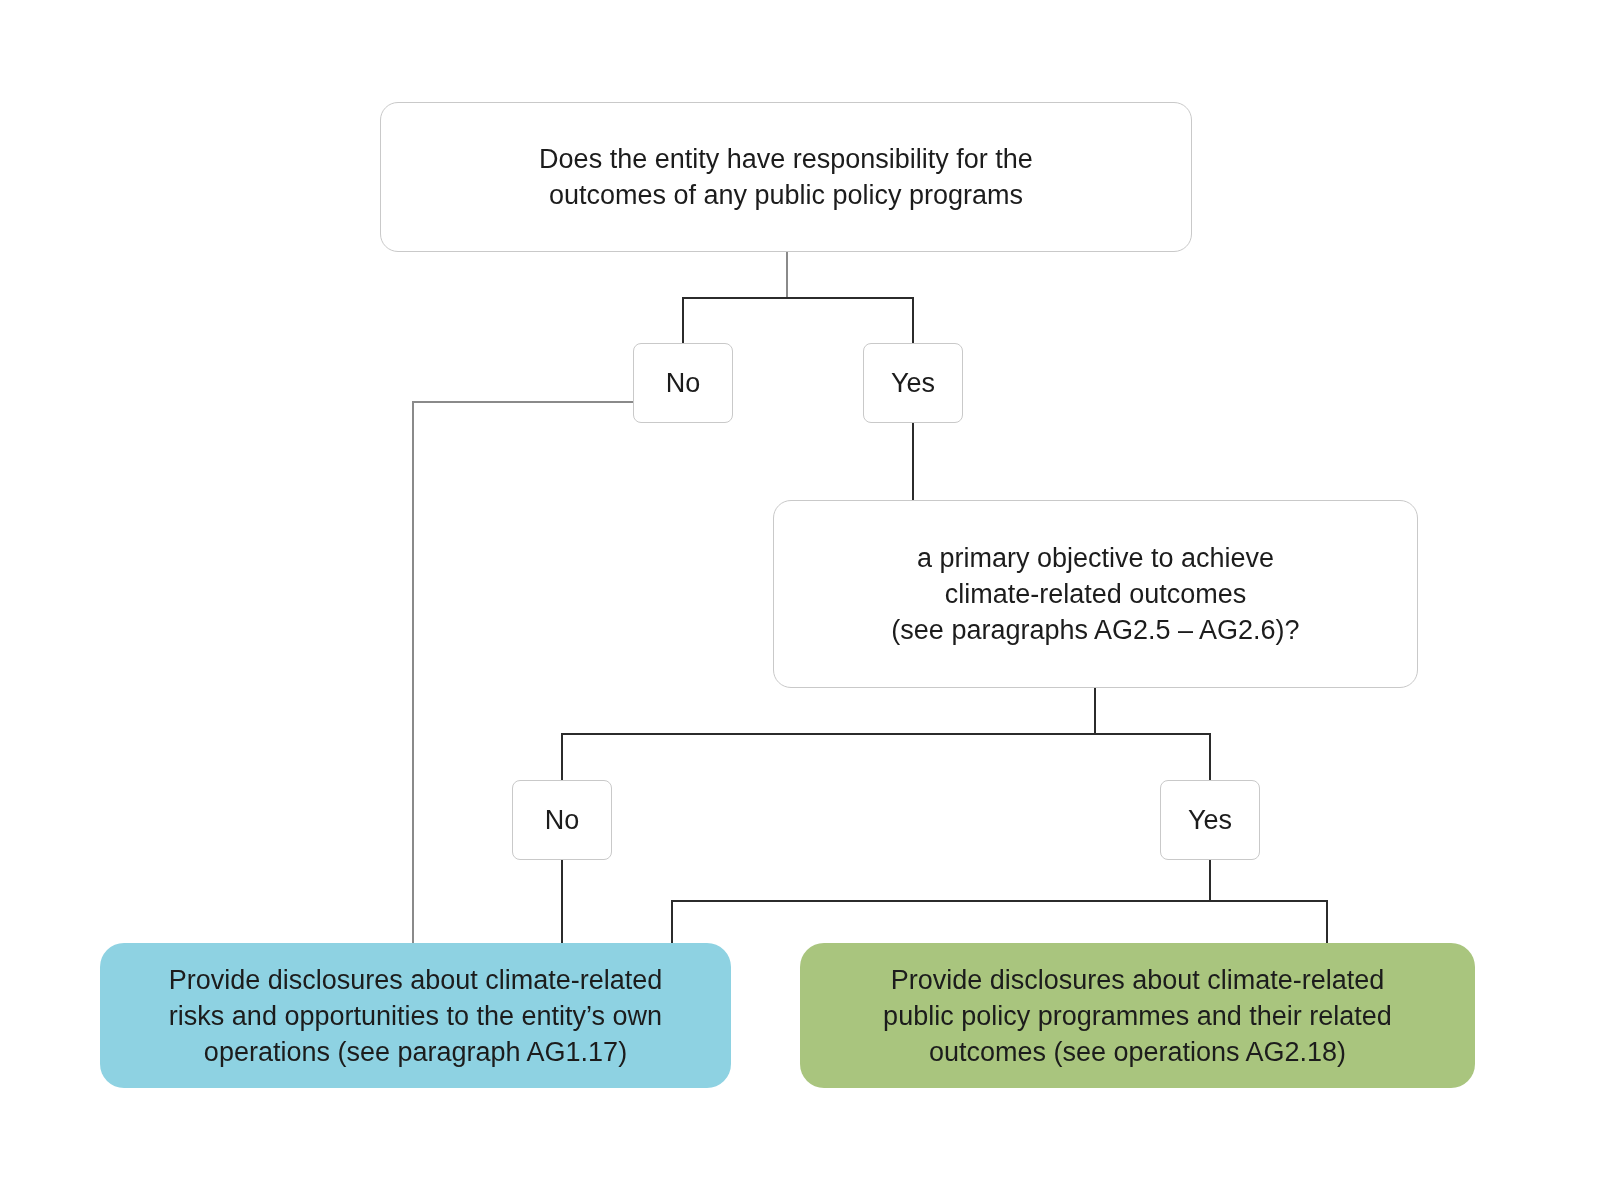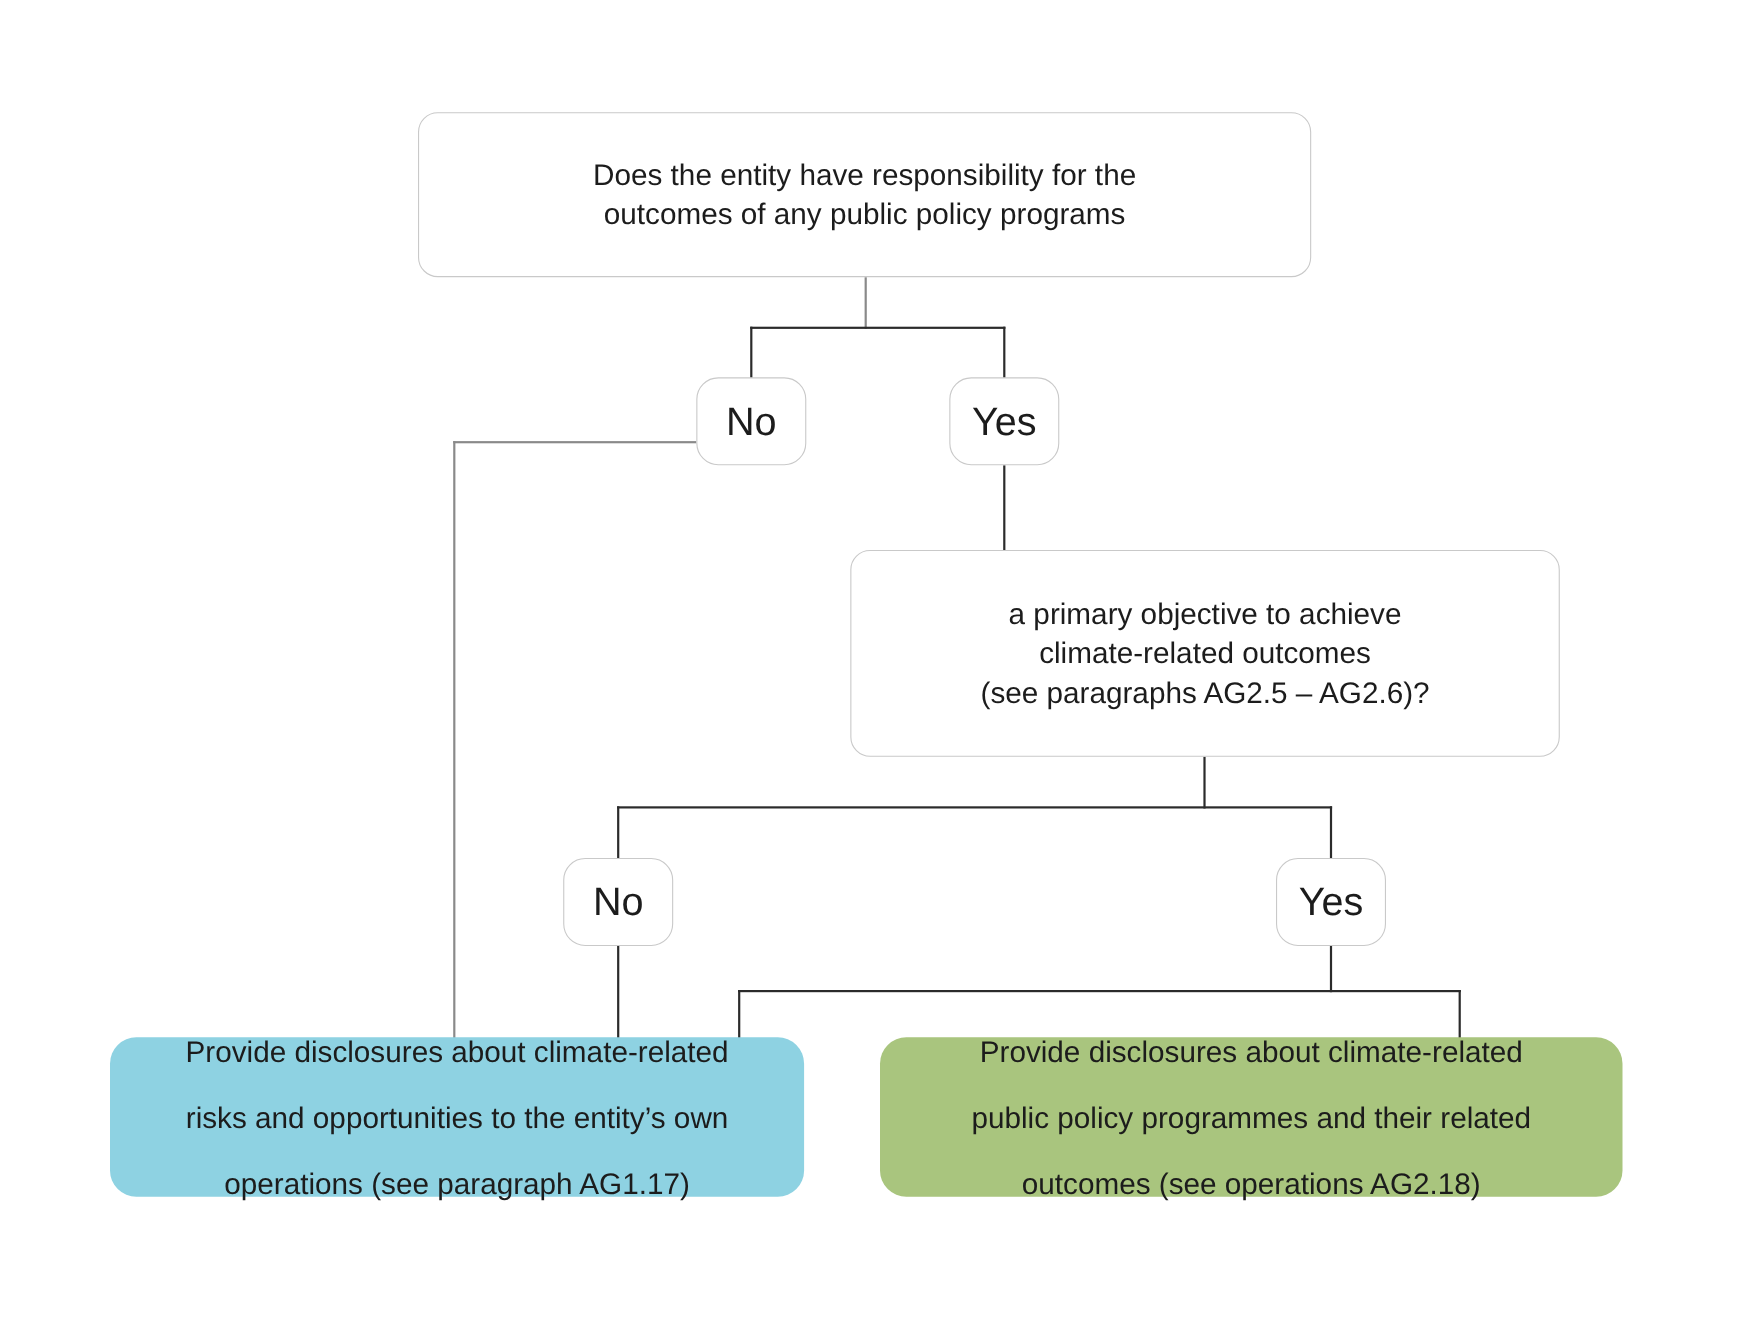--- a/index.html
+++ b/index.html
@@ -29,29 +29,28 @@
   .question, .answer {
     background: #ffffff;
     border: 1.5px solid #c9c9c9;
   }
   .question {
     border-radius: 18px;
     font-size: 27px;
     line-height: 36px;
   }
   .answer {
-    border-radius: 20px;
-    font-size: 36px;
+    border-radius: 8px;
+    font-size: 27px;
   }
   .result {
     border-radius: 24px;
     font-size: 27px;
     line-height: 36px;
     font-weight: 500;
-    gap: 24px;
   }
   .node span { display: block; white-space: nowrap; }
   .line {
     position: absolute;
     z-index: 1;
   }
 
   
   #q1   { left: 380px;  top: 102px; width: 812px; height: 150px; }
   #no1  { left: 633px;  top: 343px; width: 100px; height: 80px; }

